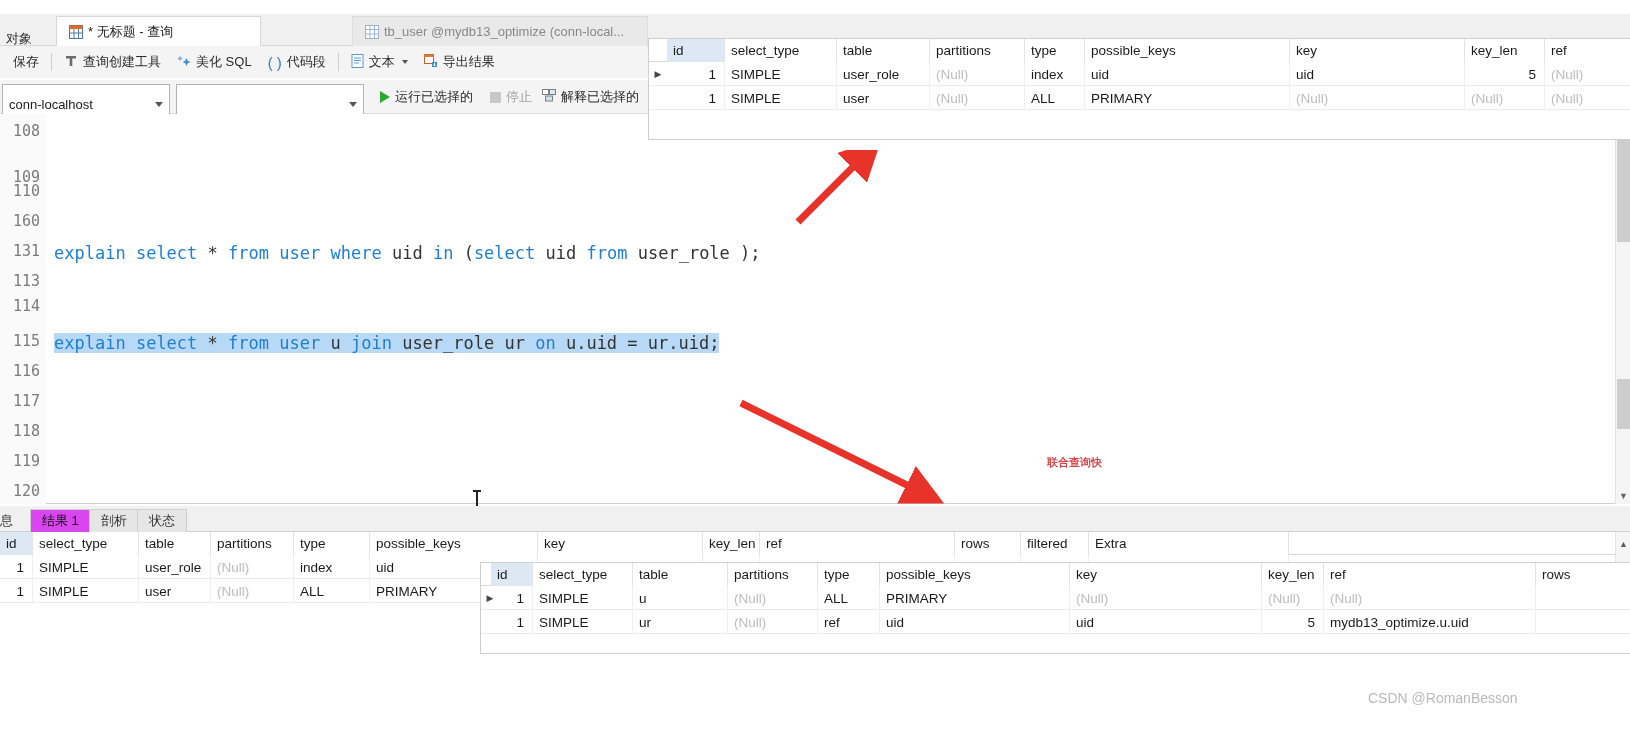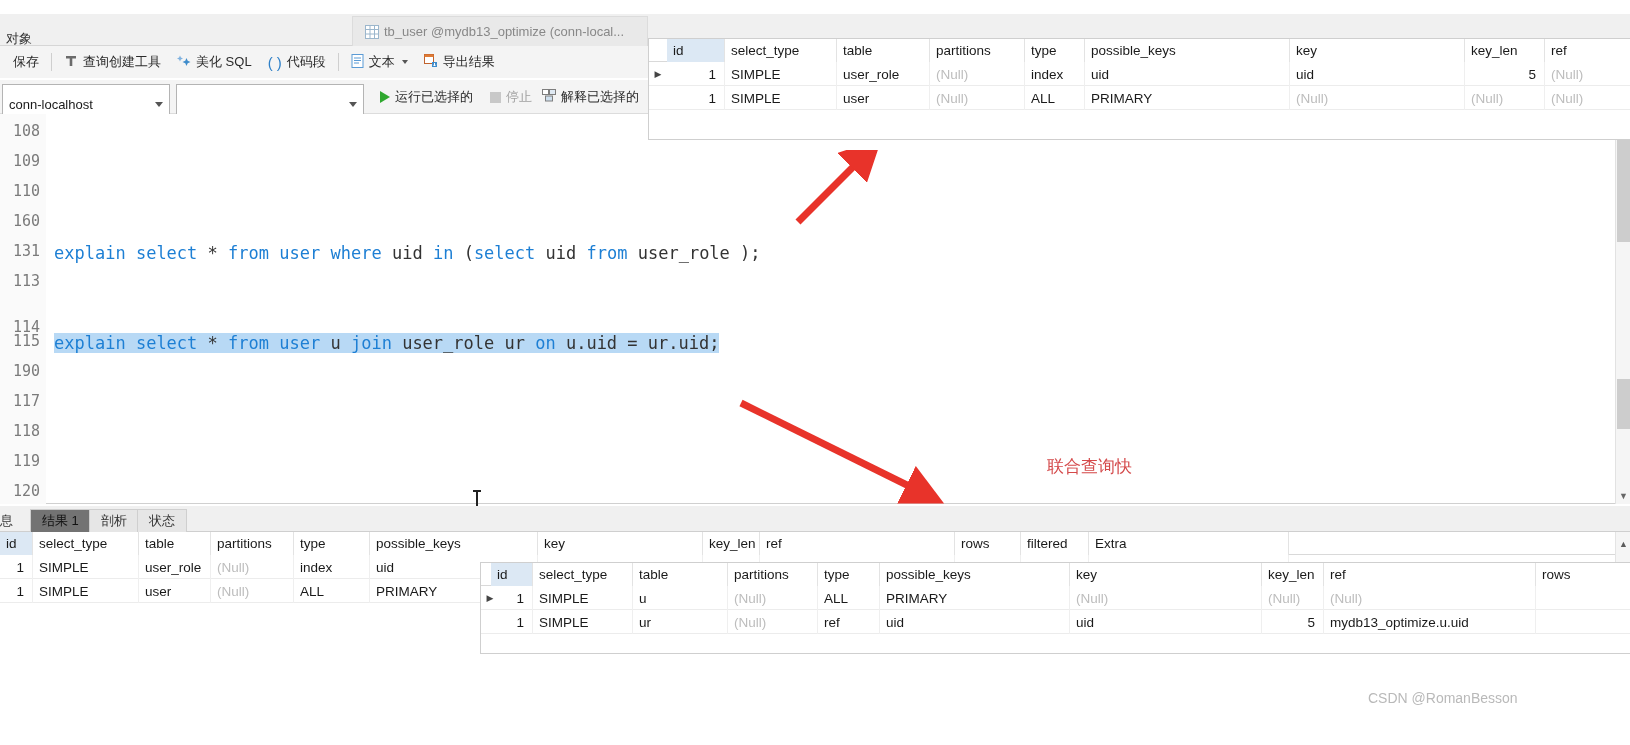--- a/index.html
+++ b/index.html
@@ -116,21 +116,21 @@
   .sel { background: #b8d9f5; }
   .caret-ibeam {
     position: absolute; width: 2px; height: 16px; background: #222;
   }
   .caret-ibeam:before, .caret-ibeam:after {
     content: ""; position: absolute; left: -3px; width: 8px; height: 2px; background: #222;
   }
   .caret-ibeam:before { top: -1px; }
   .caret-ibeam:after { bottom: -1px; }
   .annot-red {
-    position: absolute; font-size: 17px; color: #d4494a; font-weight: normal;
+    position: absolute; font-size: 11px; color: #d4494a; font-weight: bold;
     white-space: nowrap;
   }
 
   
   .vscroll {
     position: absolute; right: 0; top: 114px; width: 15px; height: 390px;
     background: #f5f5f5; border-left: 1px solid #e2e2e2;
   }
   .vscroll .thumb {
     position: absolute; left: 1px; width: 13px; background: #cdcdcd;
@@ -145,21 +145,21 @@
   .restabs {
     position: absolute; left: 0; top: 506px; width: 1630px; height: 26px;
     background: #f0f0f0; border-bottom: 1px solid #cfcfcf;
   }
   .rtab {
     position: absolute; top: 3px; height: 23px;
     display: flex; align-items: center; padding: 0 11px;
     font-size: 13px; color: #333; white-space: nowrap;
     border: 1px solid #cfcfcf; border-bottom: none; background: #e6e6e6;
   }
-  .rtab.active { background: #737373; color: #111; }
+  .rtab.active { background: #d946ef; color: #111; }
 
   
   .grid {
     position: absolute; background: #ffffff;
     border: 1px solid #cfcfcf;
     overflow: hidden;
     font-size: 13.5px; color: #1a1a1a;
   }
   .grid.noborder { border: none; }
   .grid-head {
@@ -213,20 +213,32 @@
   }
 </style>
 </head>
 <body>
 
 <div id="app">
 
 
   <div class="tabstrip">
     <div class="objlabel">对象</div>
+    <div class="tab" style="left:56px;width:205px;">
+      <span class="tab-icon">
+        <svg width="14" height="14" viewBox="0 0 14 14">
+          <rect x="0.5" y="0.5" width="13" height="13" fill="#ffffff" stroke="#4a79a4"></rect>
+          <rect x="0.5" y="0.5" width="13" height="3.5" fill="#e06a28"></rect>
+          <line x1="0.5" y1="8" x2="13.5" y2="8" stroke="#4a79a4"></line>
+          <line x1="5" y1="4" x2="5" y2="13.5" stroke="#4a79a4"></line>
+          <line x1="9.5" y1="4" x2="9.5" y2="13.5" stroke="#4a79a4"></line>
+        </svg>
+      </span>
+      <span>* 无标题 - 查询</span>
+    </div>
     <div class="tab inactive" style="left:352px;width:296px;">
       <span class="tab-icon">
         <svg width="14" height="14" viewBox="0 0 14 14">
           <rect x="0.5" y="0.5" width="13" height="13" fill="#ffffff" stroke="#9bb6cc"></rect>
           <line x1="0.5" y1="4.5" x2="13.5" y2="4.5" stroke="#9bb6cc"></line>
           <line x1="0.5" y1="9" x2="13.5" y2="9" stroke="#9bb6cc"></line>
           <line x1="5" y1="0.5" x2="5" y2="13.5" stroke="#9bb6cc"></line>
           <line x1="9.5" y1="0.5" x2="9.5" y2="13.5" stroke="#9bb6cc"></line>
         </svg>
       </span>
@@ -312,28 +324,28 @@
           <rect x="3.5" y="7" width="7" height="5" fill="#cfe0ef" stroke="#7e7e7e"></rect>
         </svg>
       </span>
       <span>解释已选择的</span>
     </div>
   </div>
 
   <div class="editor">
     <div class="gutter" id="gutter">
         <div class="gutter-line" style="top: 8px;">108</div>
-        <div class="gutter-line" style="top: 38px;">109</div>
+        <div class="gutter-line" style="top: 54px;">109</div>
         <div class="gutter-line" style="top: 68px; text-align: right;">110</div>
         <div class="gutter-line" style="top: 98px;">160</div>
         <div class="gutter-line" style="top: 128px;">131</div>
         <div class="gutter-line" style="top: 158px;">113</div>
-        <div class="gutter-line" style="top: 204px; text-align: right;">114</div>
+        <div class="gutter-line" style="top: 183px; text-align: right;">114</div>
         <div class="gutter-line" style="top: 218px;">115</div>
-        <div class="gutter-line" style="top: 248px;">190</div>
+        <div class="gutter-line" style="top: 248px;">116</div>
         <div class="gutter-line" style="top: 278px;">117</div>
         <div class="gutter-line" style="top: 308px;">118</div>
         <div class="gutter-line" style="top: 338px;">119</div>
         <div class="gutter-line" style="top: 368px;">120</div>
       </div>
     <div id="codearea">
         <div class="code-line" style="top: 129px;"><span><span class="kw">explain</span><span class="pun"> </span><span class="kw">select</span><span class="pun"> </span><span class="pun">*</span><span class="pun"> </span><span class="kw">from</span><span class="pun"> </span><span class="kw">user</span><span class="pun"> </span><span class="kw">where</span><span class="pun"> </span><span class="pun">uid</span><span class="pun"> </span><span class="kw">in</span><span class="pun"> </span><span class="pun">(</span><span class="kw">select</span><span class="pun"> </span><span class="pun">uid</span><span class="pun"> </span><span class="kw">from</span><span class="pun"> </span><span class="pun">user_role</span><span class="pun"> );</span></span></div>
         <div class="code-line" style="top: 219px;"><span class="sel"><span class="kw">explain</span><span class="pun"> </span><span class="kw">select</span><span class="pun"> </span><span class="pun">*</span><span class="pun"> </span><span class="kw">from</span><span class="pun"> </span><span class="kw">user</span><span class="pun"> u </span><span class="kw">join</span><span class="pun"> user_role ur </span><span class="kw">on</span><span class="pun"> u.uid = ur.uid;</span></span></div>
       </div>
     <div class="caret-ibeam" style="left:476px;top:377px;"></div>

